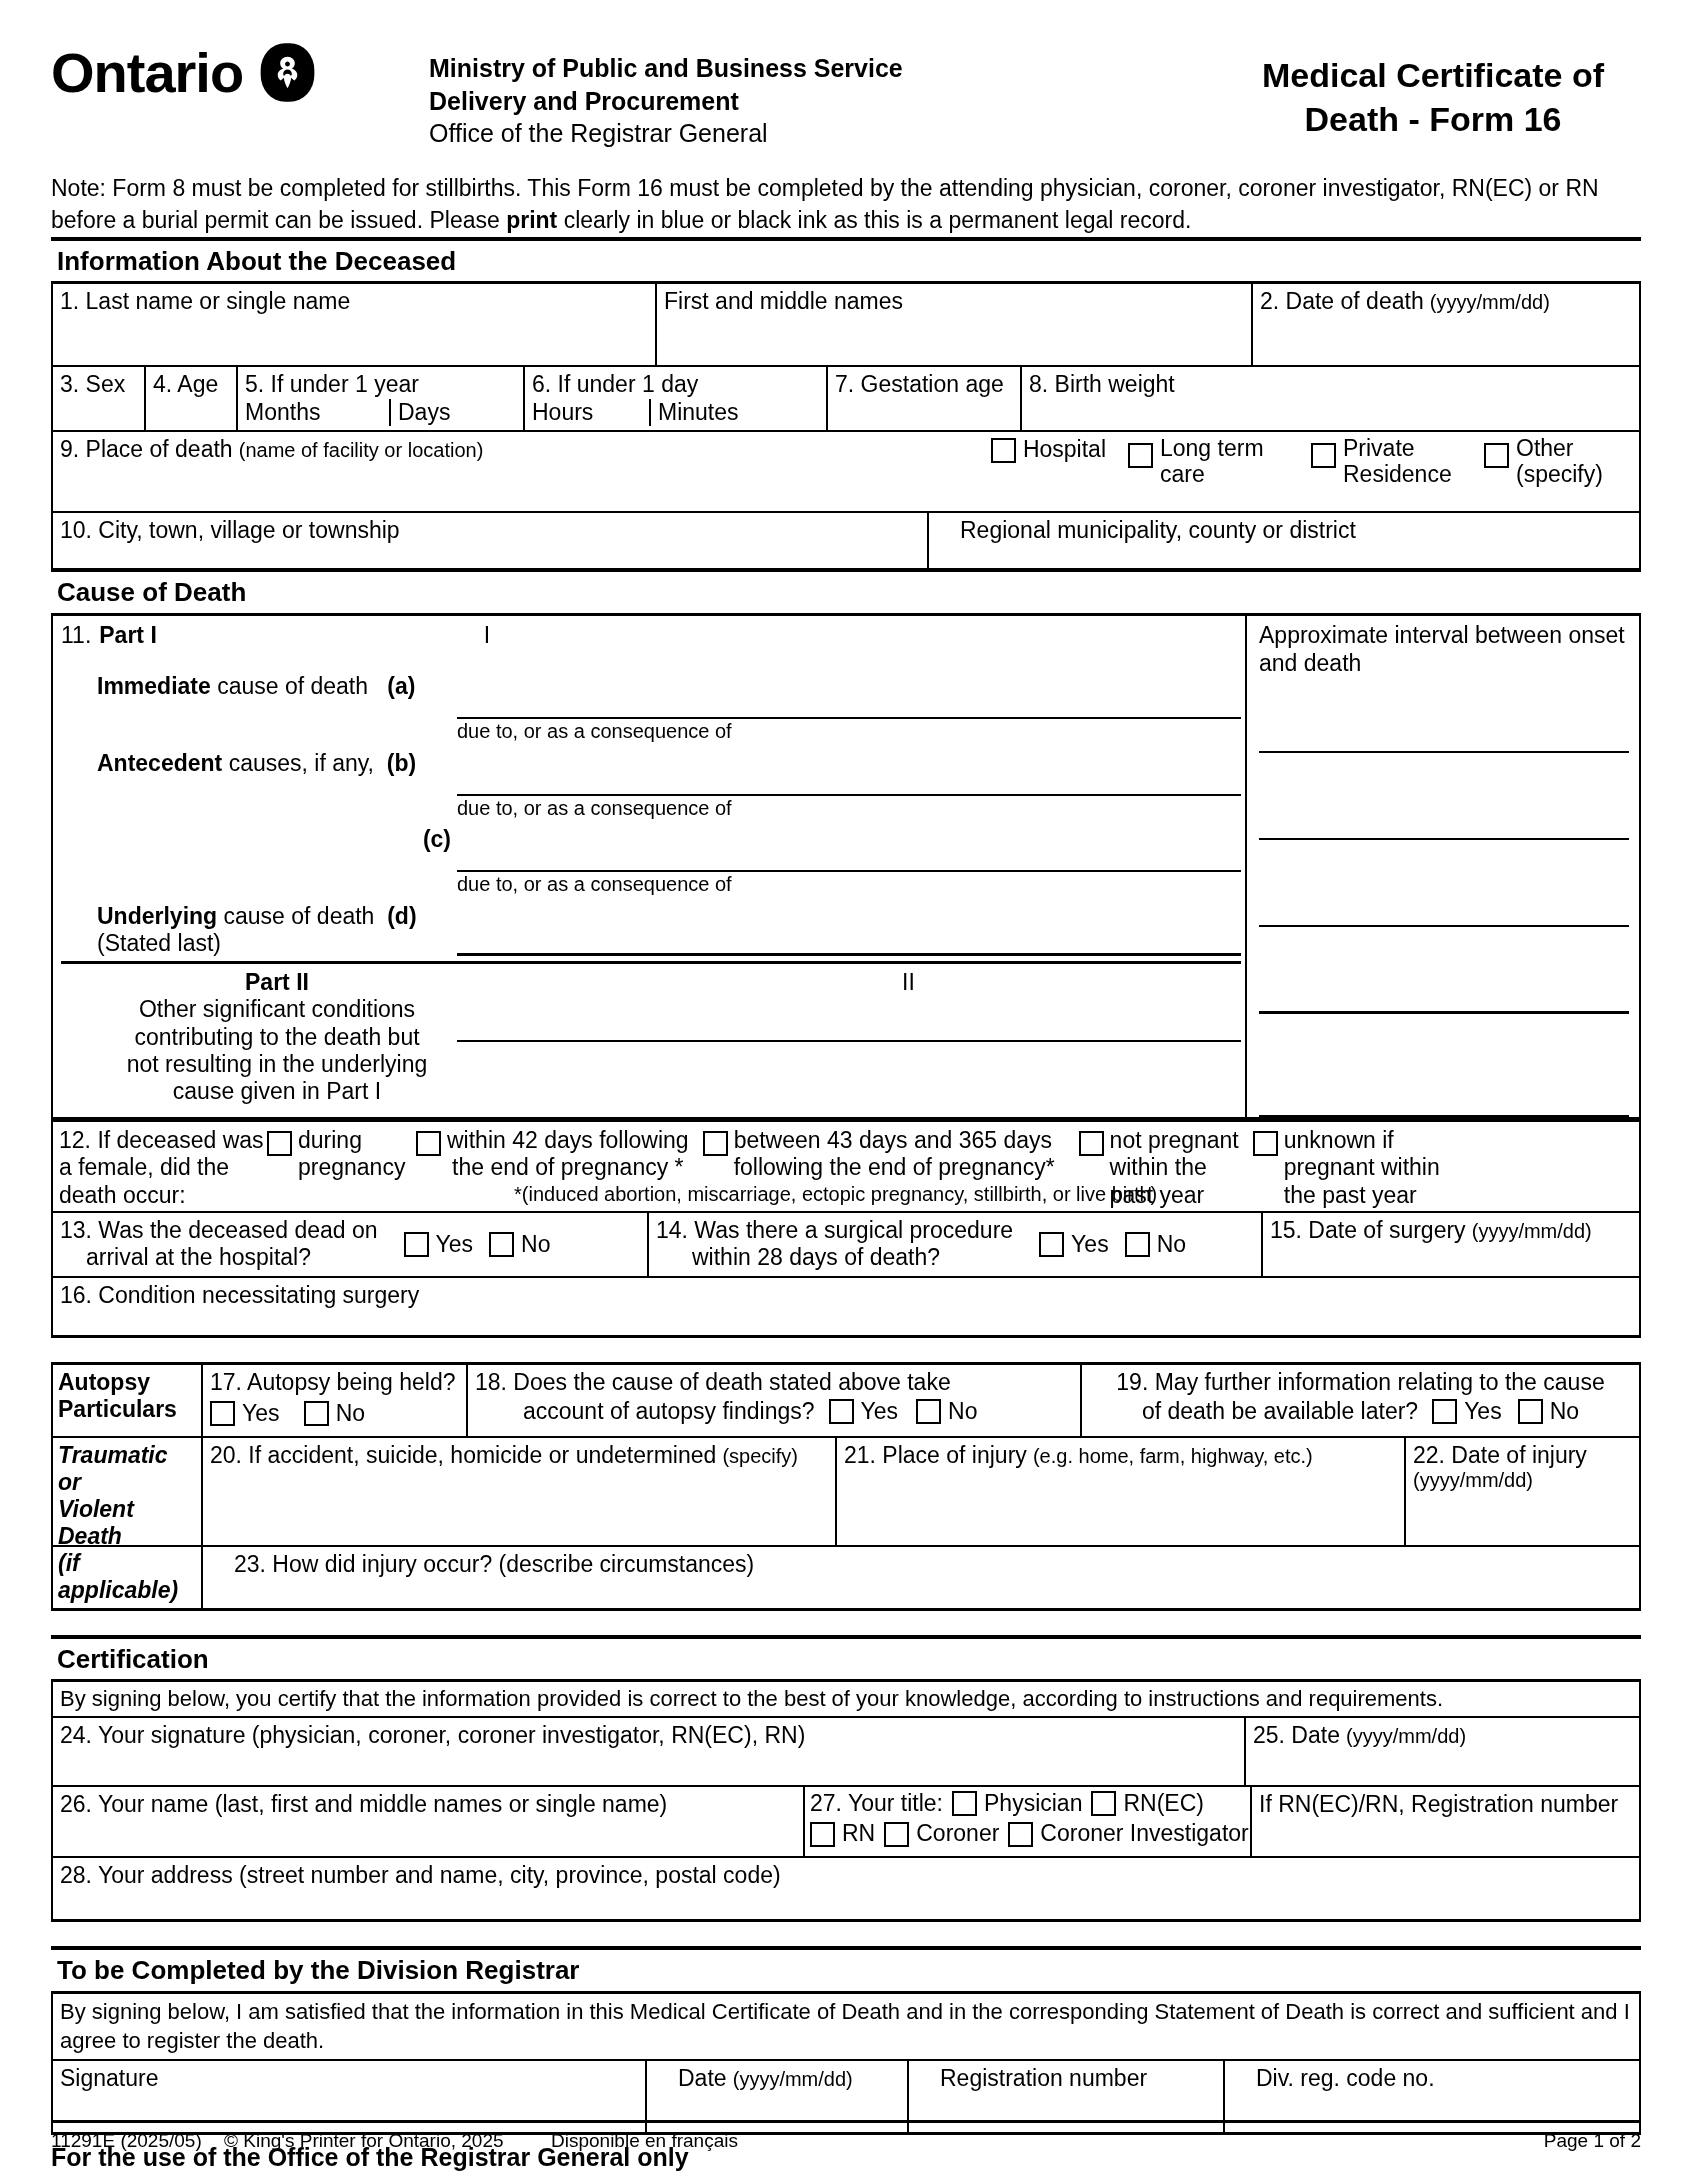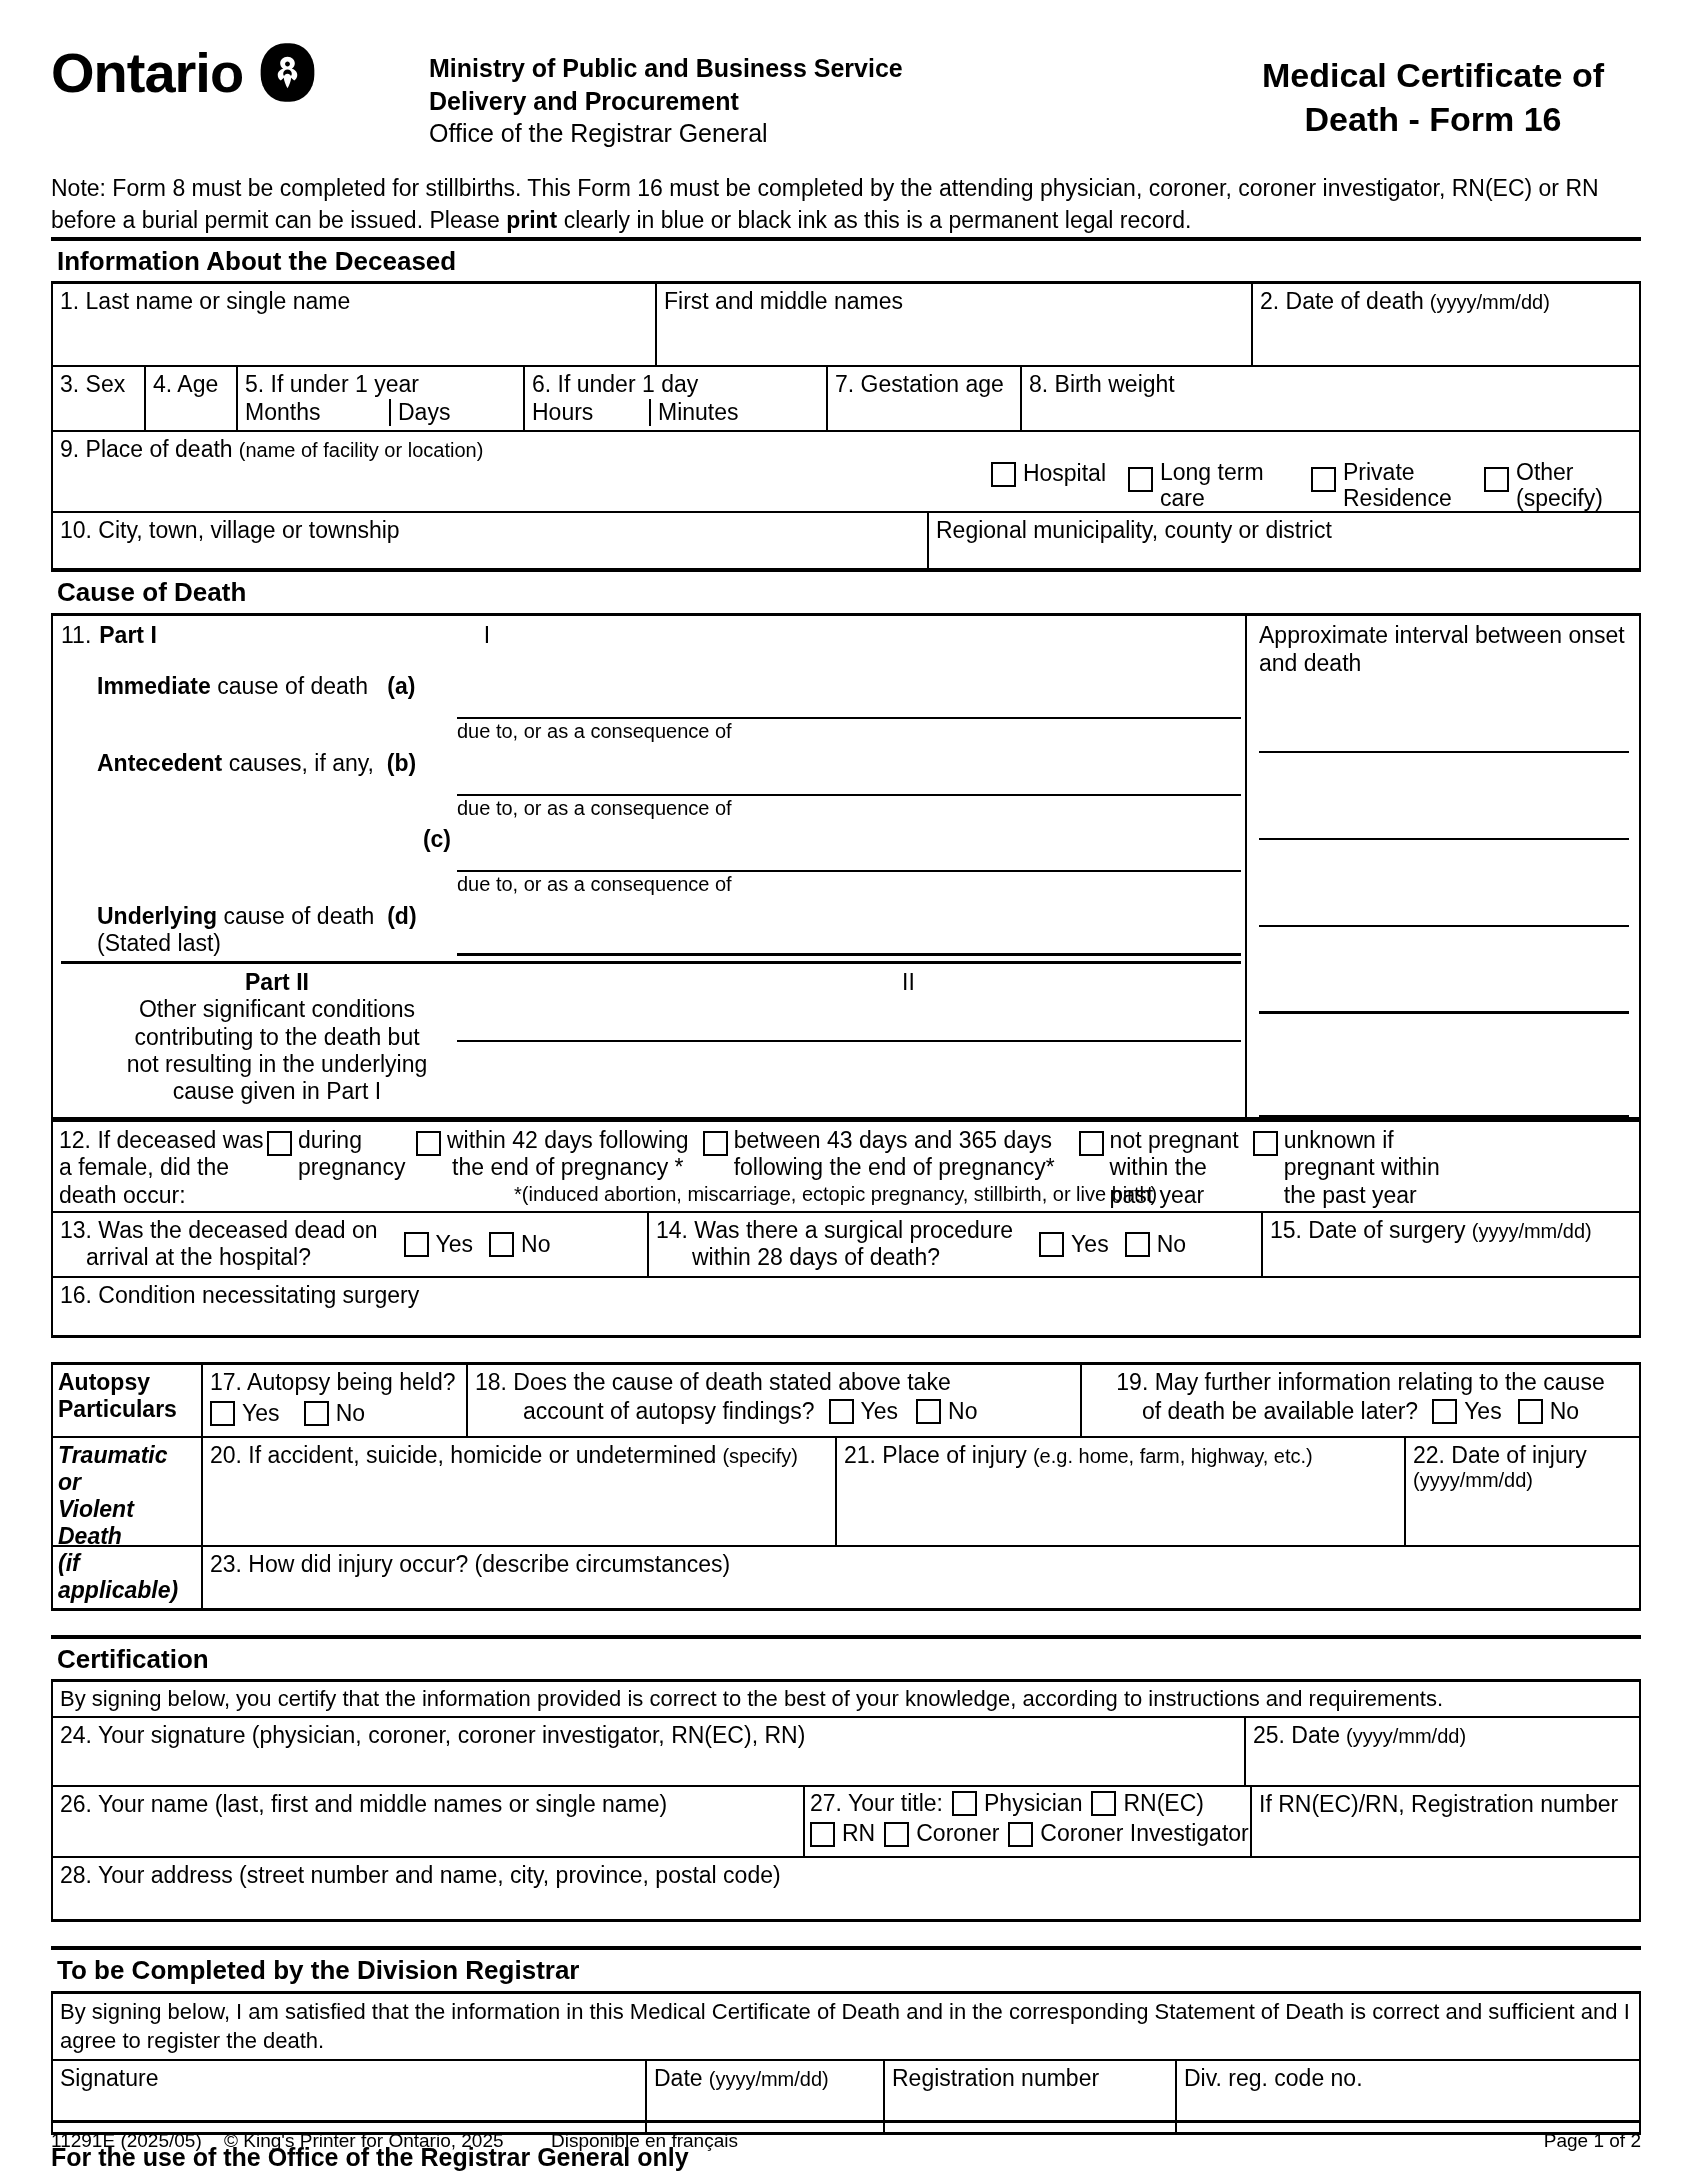--- a/index.html
+++ b/index.html
@@ -26,21 +26,21 @@
   
   .noterow { display:flex; margin-top:22px; align-items:flex-start; }
   .note { flex:1; font-size:23px; line-height:1.42; padding-right:18px; }
   .note b { font-weight:bold; }
   .officebox { width:436px; flex:none; border:2px solid #000; height:93px; padding:5px 8px; font-size:23px; }
 
   
   .band { border-top:4px solid #000; border-bottom:3px solid #000; font-weight:bold; font-size:26px; padding:5px 4px 5px 6px; }
   .sec { border-left:2px solid #000; border-right:2px solid #000; }
   .row { display:flex; border-bottom:2px solid #000; }
-  .row:last-child { border-bottom:none; }
+  .row:last-child { border-bottom:none;gap:24px; }
   .cell { padding:4px 7px; border-right:2px solid #000; position:relative; }
   .cell:last-child { border-right:none; }
   .lbl { font-size:23px; white-space:nowrap; }
   .sm { font-size:20px; }
 
   
   .cb { display:inline-block; width:25px; height:25px; border:2px solid #000; vertical-align:-4px; background:#fff; }
   .cbw { display:inline-flex; align-items:center; gap:7px; }
 
   
@@ -131,21 +131,21 @@
       </div>
       <div class="cell" style="flex:1;">
         <span class="lbl">8. Birth weight</span>
       </div>
     </div>
 
     <div class="row">
       <div class="cell" style="flex:1;height:79px;">
         <span class="lbl">9. Place of death</span>
         <span class="sm">(name of facility or location)</span>
-        <div style="position:absolute;right:14px;top:28px;display:flex;align-items:flex-start;gap:22px;">
+        <div style="position:absolute;right:14px;top:4px;display:flex;align-items:flex-start;gap:22px;">
           <span class="cbw">
               <span class="cb"></span>
               <span class="lbl">Hospital</span>
             </span>
           <span class="cbw" style="align-items:flex-start;">
               <span class="cb" style="margin-top:7px;"></span>
               <span class="lbl" style="white-space:normal;width:129px;line-height:1.12;">Long term care</span>
             </span>
           <span class="cbw" style="align-items:flex-start;">
               <span class="cb" style="margin-top:7px;"></span>

